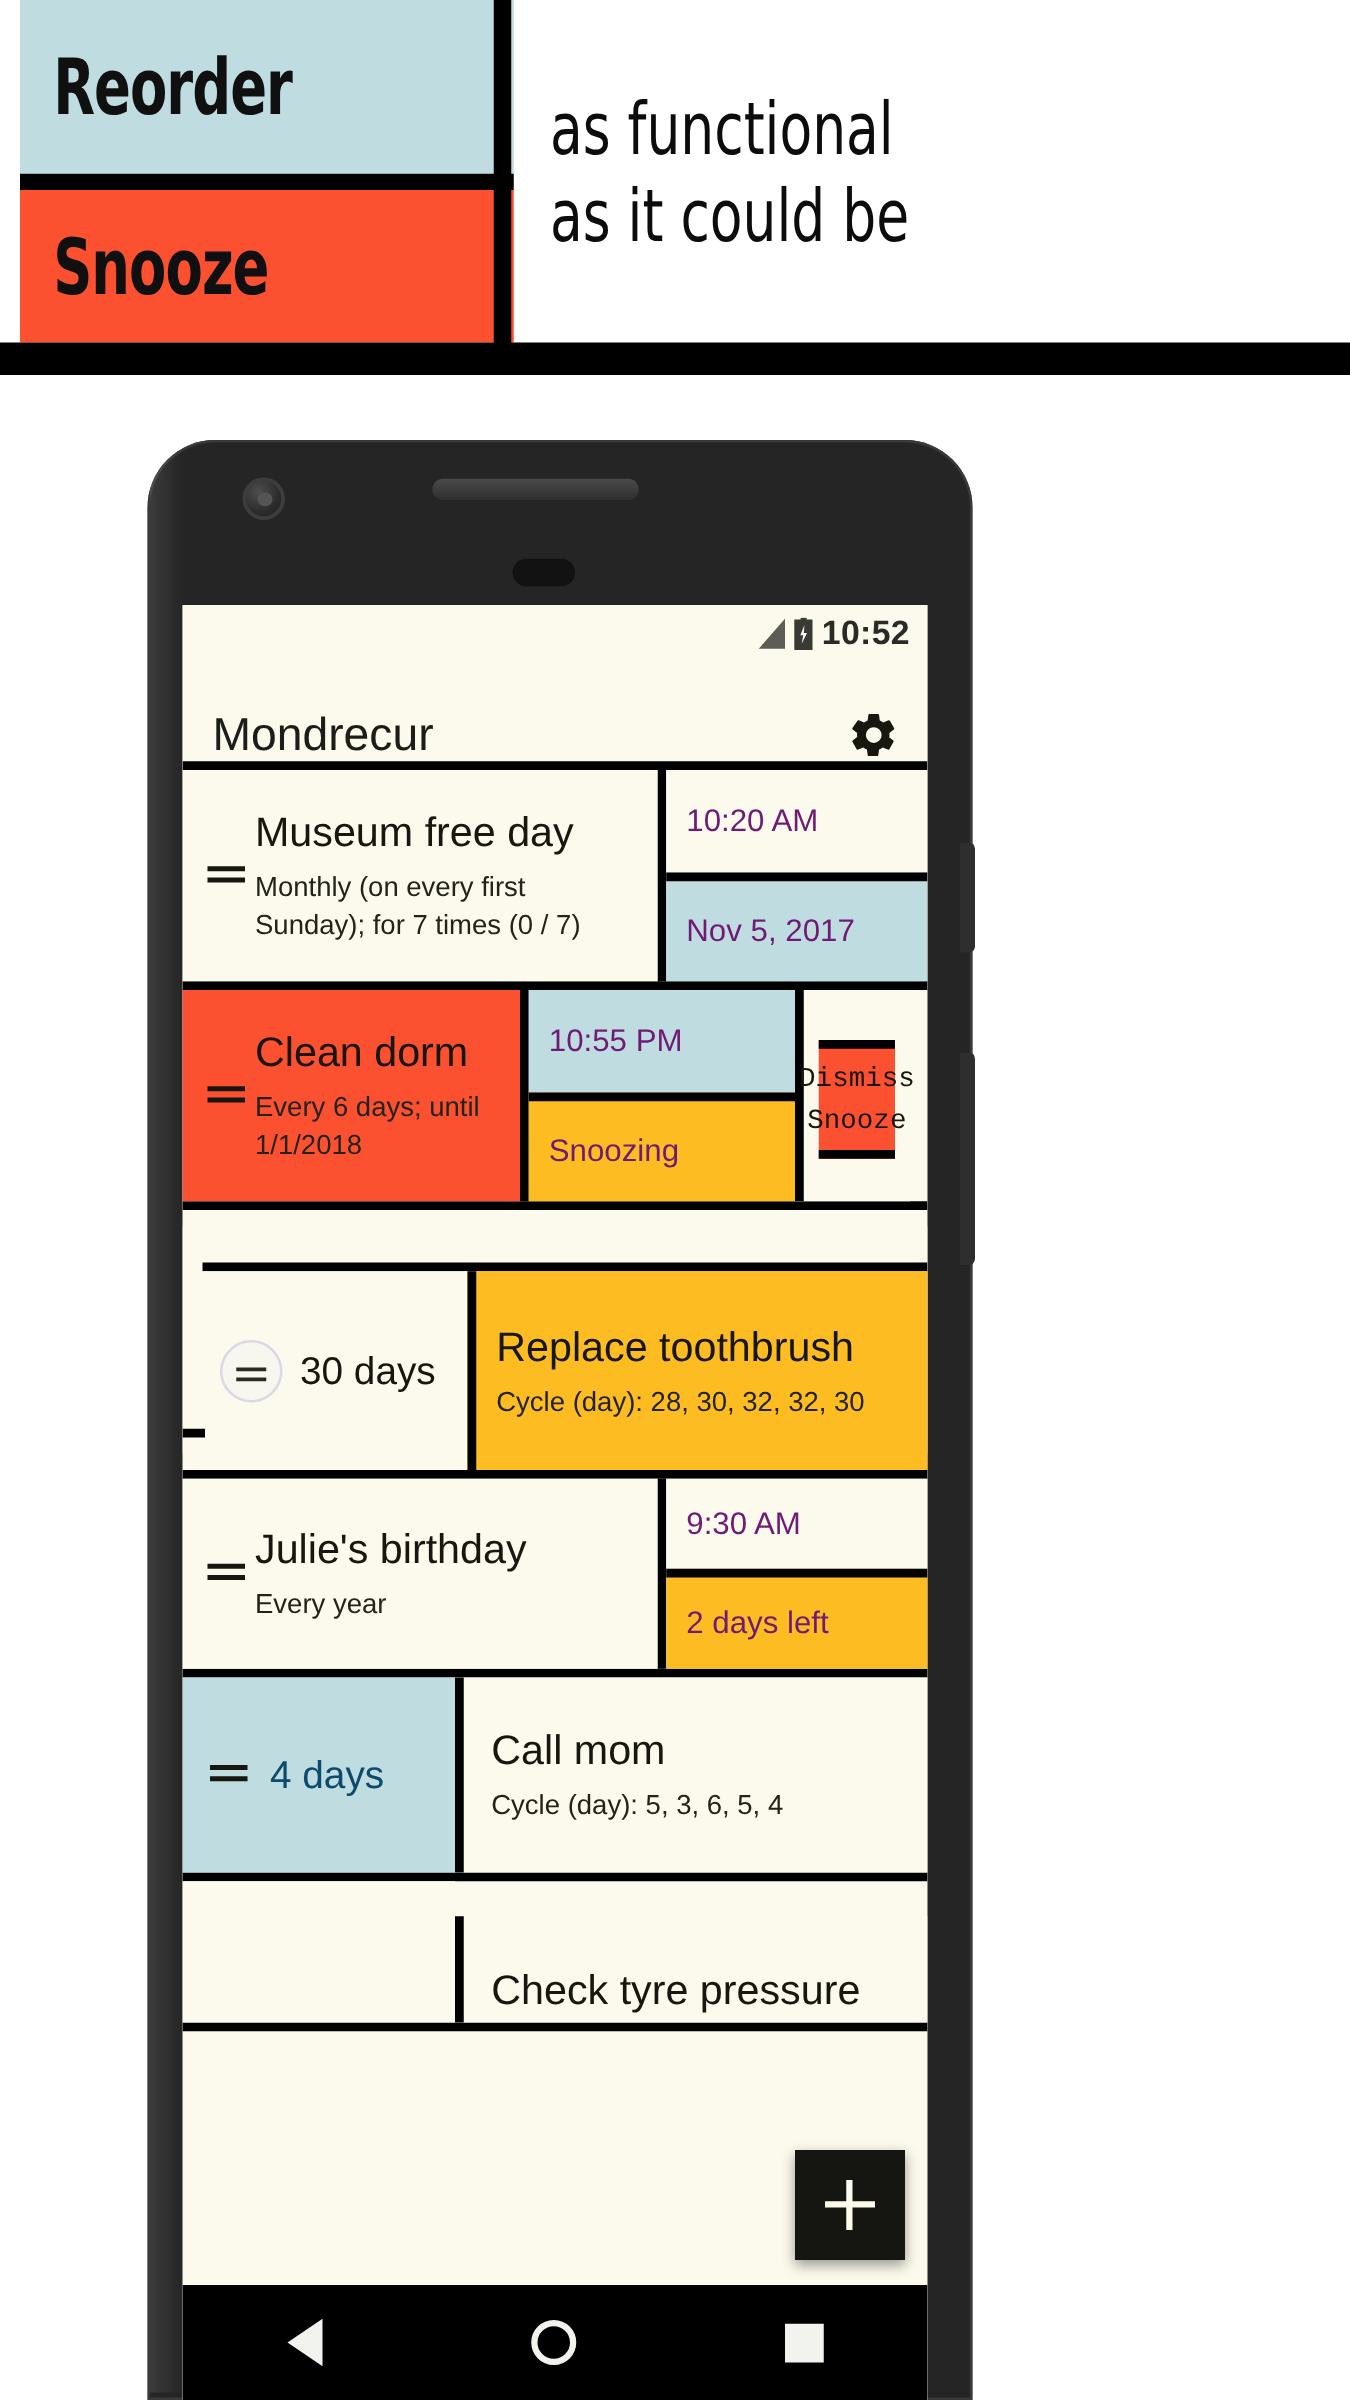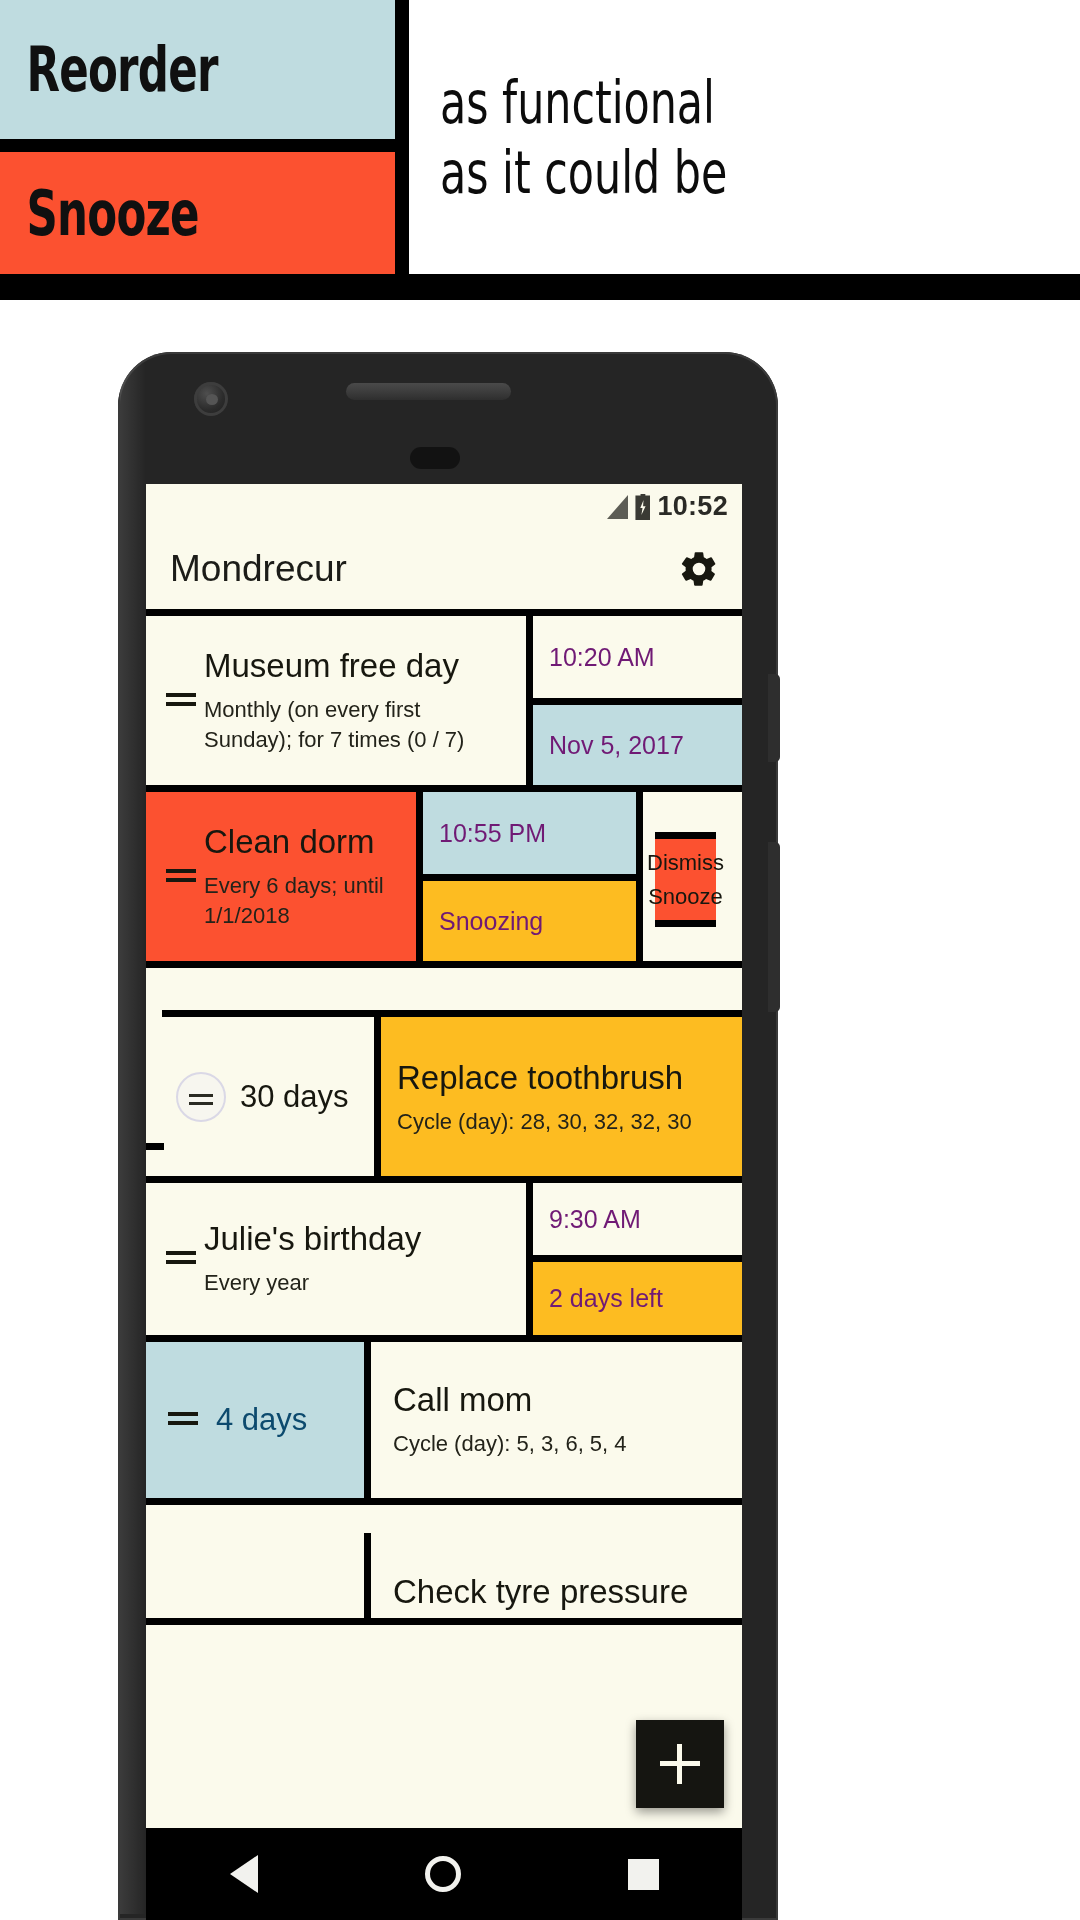--- a/index.html
+++ b/index.html
@@ -18,21 +18,21 @@
   
   #promo {
     position: absolute;
     left: 0; top: 0;
     width: 1080px;
     height: 300px;
     background: #ffffff;
   }
   #promo-left {
     position: absolute;
-    left: 0; top: 0;
+    left: 16px; top: 0;
     width: 395px;
     height: 300px;
   }
   .promo-cell {
     position: absolute;
     left: 0;
     width: 395px;
     display: flex;
     align-items: center;
   }
@@ -209,21 +209,21 @@
     width: 7px; height: 15px;
     background: #fbfaec;
     clip-path: polygon(58% 0, 12% 54%, 44% 54%, 28% 100%, 88% 42%, 52% 42%);
   }
 
   
   #app-bar {
     height: 88px;
     background: #fbfaec;
     display: flex;
-    align-items: center;
+    align-items: flex-end;
     justify-content: space-between;
     padding: 0 22px 0 24px;
     box-sizing: border-box;
     border-bottom: 7px solid #000000;
   }
   #app-title {
     font-size: 37px;
     color: #1c1c18;
     font-weight: 400;
   }
@@ -463,21 +463,21 @@
               <i></i>
               <i></i>
             </div>
           <div class="rec-title">Clean dorm</div>
           <div class="rec-sub">Every 6 days; until 1/1/2018</div>
         </div>
         <div class="cell-side" style="width:220px;">
           <div class="side-box bg-blue" style="height:82px;">10:55 PM</div>
           <div class="side-box side-sep bg-amber" style="flex:1;">Snoozing</div>
         </div>
-        <div class="cell-side bg-cream" style="width:92px; align-items:stretch; justify-content:center; padding:12px;">
+        <div class="cell-side bg-cream" style="width:92px; align-items:stretch; justify-content:center; padding:12px;font-family:Liberation Mono, monospace;">
           <div style="height:28px;"></div>
           <div class="bg-orange" style="flex:1; border-top:7px solid #000; border-bottom:7px solid #000; display:flex; flex-direction:column; align-items:center; justify-content:center; gap:8px;">
             <span style="font-size:22px;color:#17170f;">Dismiss</span>
             <span style="font-size:22px;color:#17170f;">Snooze</span>
           </div>
           <div style="height:22px;"></div>
         </div>
       </div>
 
       <div class="drag-row" style="height:208px; box-sizing:border-box;">

